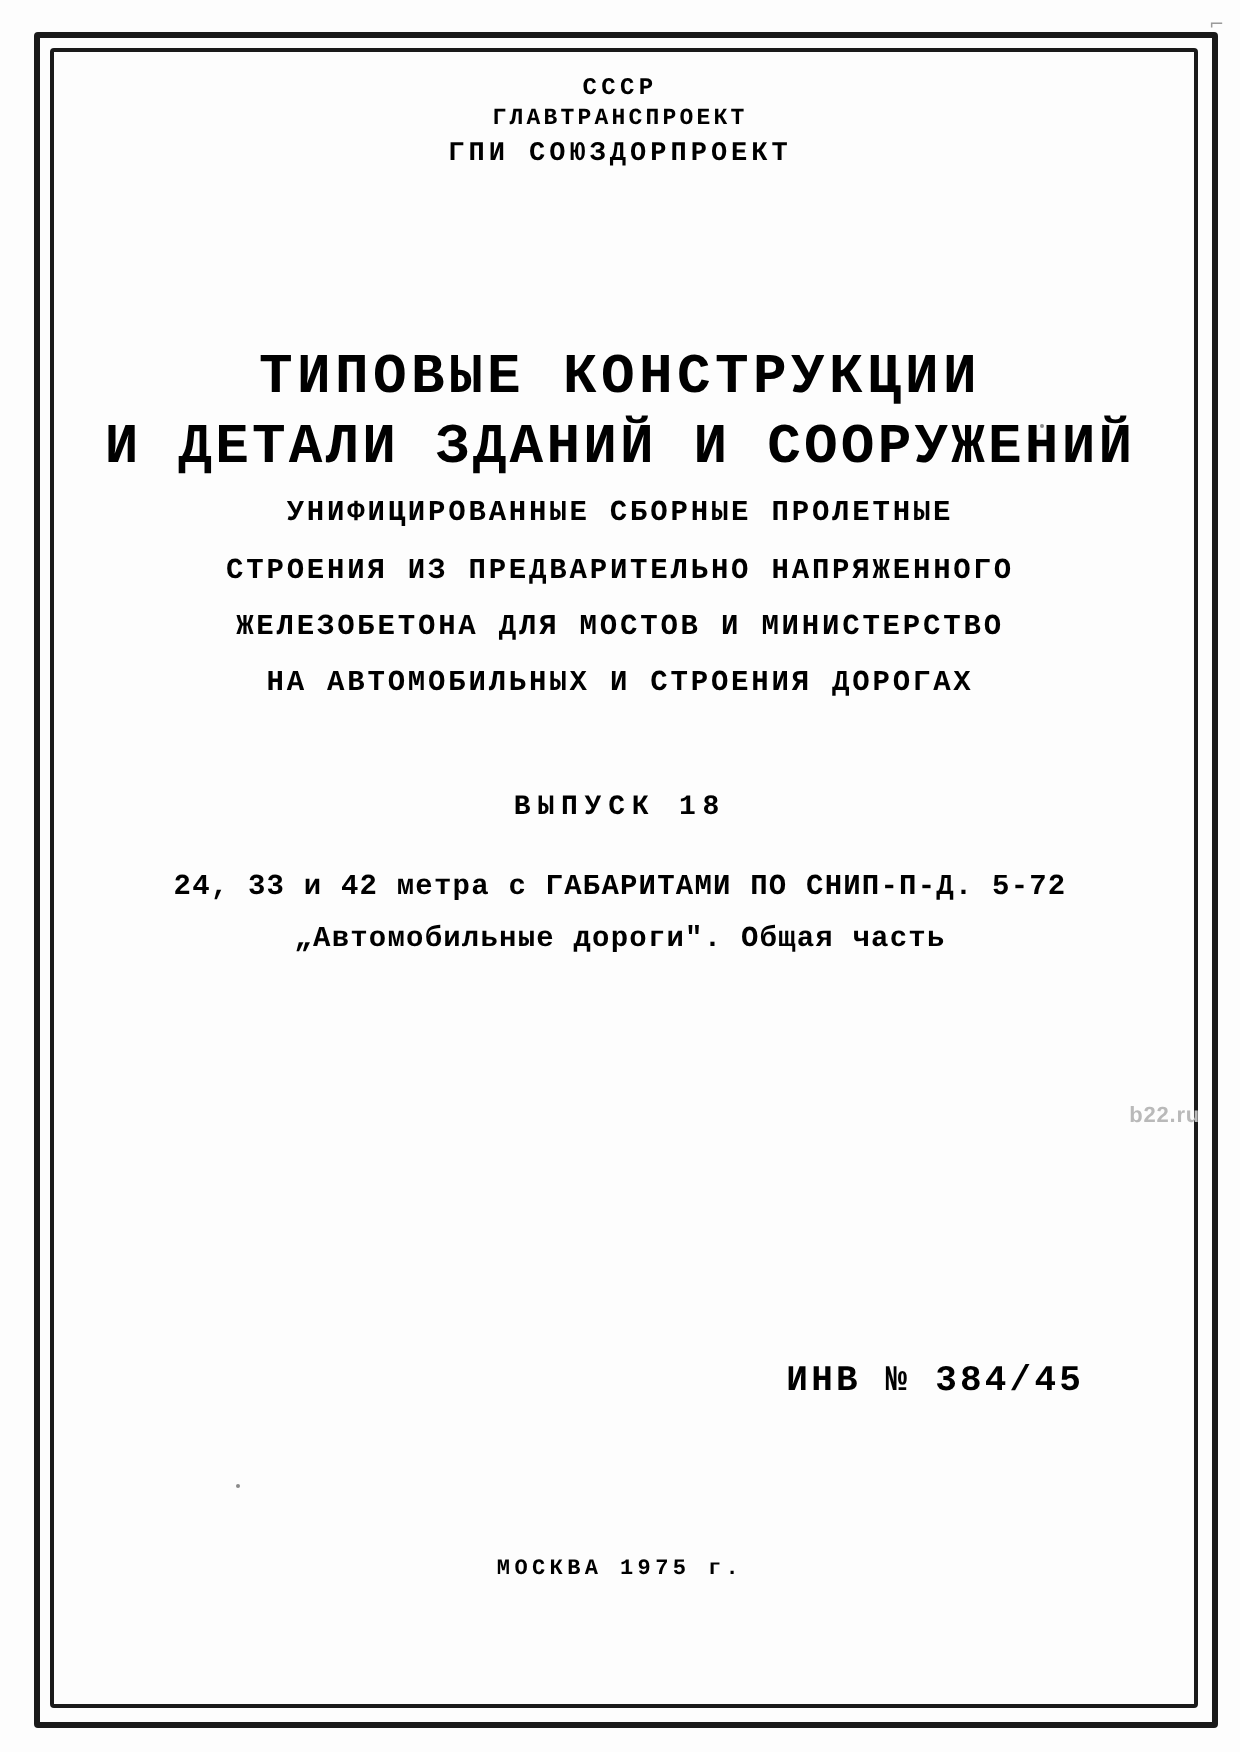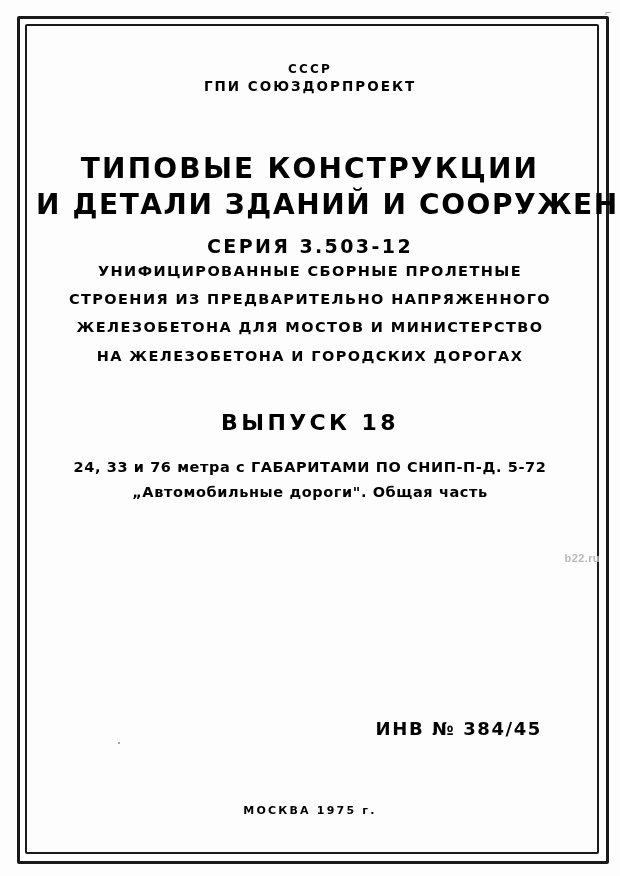--- a/index.html
+++ b/index.html
@@ -35,42 +35,43 @@
     left: 25px;
     top: 24px;
     width: 570px;
     height: 826px;
     border: 2px solid #1a1a1a;
     border-radius: 2px;
   }
   .content {
     position: absolute;
     left: 36px;
-    top: 44px;
+    top: 19px;
     width: 548px;
     height: 802px;
     text-align: center;
+    font-family: Liberation Mono, monospace;
   }
   
   .ln {
     font-weight: bold;
     letter-spacing: 1.2px;
     line-height: 1.18;
     white-space: nowrap;
   }
   .org {
     margin-top: 18px;
   }
   .org .ln { font-size: 12.5px; letter-spacing: 1.6px; }
   .org .l1 { font-size: 12px; letter-spacing: 2.2px; }
   .org .l2 { font-size: 13px; letter-spacing: 1.1px; margin-top: 3px; }
   .org .l3 { font-size: 11.5px; letter-spacing: 1.6px; margin-top: 2px; }
   .org .l4 { font-size: 13.5px; letter-spacing: 2px; margin-top: 3px; text-align: center; }
 
-  .title-block { margin-top: 56px; }
+  .title-block { margin-top: 86px; }
   .title1 {
     font-size: 28px;
     font-weight: bold;
     letter-spacing: 2.2px;
     line-height: 1.28;
     white-space: nowrap;
   }
   .title2 {
     font-size: 28px;
     font-weight: bold;
@@ -88,21 +89,21 @@
   .subtitle {
     text-align: center;
   }
   .subtitle .ln {
     font-size: 14.5px;
     letter-spacing: 1.4px;
     line-height: 1.95;
   }
   .issue {
     margin-top: 40px;
-    font-size: 22px;
+    font-size: 14px;
     font-weight: bold;
     letter-spacing: 3.4px;
     white-space: nowrap;
   }
   .desc {
     margin-top: 20px;
   }
   .desc .ln {
     font-size: 14.5px;
     letter-spacing: 0.6px;
@@ -112,21 +113,20 @@
   .desc .d2 { font-size: 14.5px; }
   .desc .d3 { font-size: 14.5px; }
   .inv {
     position: absolute;
     right: 42px;
     top: 662px;
     font-size: 18px;
     font-weight: bold;
     letter-spacing: 1.6px;
     white-space: nowrap;
-    margin-top: 12px;
   }
   .city {
     position: absolute;
     left: 0;
     right: 0;
     top: 760px;
     font-size: 11px;
     font-weight: bold;
     letter-spacing: 2.2px;
     white-space: nowrap;
@@ -163,40 +163,40 @@
 
   <div class="frame-outer"></div>
   <div class="frame-inner"></div>
 
   <div class="corner-mark">⌐</div>
 
   <div class="content">
 
     <div class="org">
       <div class="ln l1">СССР</div>
+      <div class="ln l3">ГЛАВТРАНСПРОЕКТ</div>
       <div class="ln l4">ГПИ  СОЮЗДОРПРОЕКТ</div>
     </div>
 
     <div class="title-block">
       <div class="title1">ТИПОВЫЕ КОНСТРУКЦИИ</div>
       <div class="title2">И ДЕТАЛИ ЗДАНИЙ И СООРУЖЕНИЙ</div>
-      <div class="series">СЕРИЯ  3.503-12</div>
     </div>
 
     <div class="subtitle">
       <div class="ln">УНИФИЦИРОВАННЫЕ  СБОРНЫЕ  ПРОЛЕТНЫЕ</div>
       <div class="ln">СТРОЕНИЯ  ИЗ  ПРЕДВАРИТЕЛЬНО  НАПРЯЖЕННОГО</div>
       <div class="ln">ЖЕЛЕЗОБЕТОНА  ДЛЯ  МОСТОВ  И  МИНИСТЕРСТВО</div>
-      <div class="ln">НА  ЖЕЛЕЗОБЕТОНА  И  ГОРОДСКИХ  ДОРОГАХ</div>
+      <div class="ln">НА  АВТОМОБИЛЬНЫХ  И  СТРОЕНИЯ  ДОРОГАХ</div>
     </div>
 
     <div class="issue">ВЫПУСК 18</div>
 
     <div class="desc">
-      <div class="ln d2">24, 33 и 76 метра  с ГАБАРИТАМИ  ПО  СНИП-П-Д. 5-72</div>
+      <div class="ln d2">24, 33 и 42 метра  с ГАБАРИТАМИ  ПО  СНИП-П-Д. 5-72</div>
       <div class="ln d3">„Автомобильные  дороги". Общая  часть</div>
     </div>
 
     <div class="inv">ИНВ № 384/45</div>
 
     <div class="city">МОСКВА 1975 г.</div>
 
   </div>
 
   <div class="watermark">b22.ru</div>

